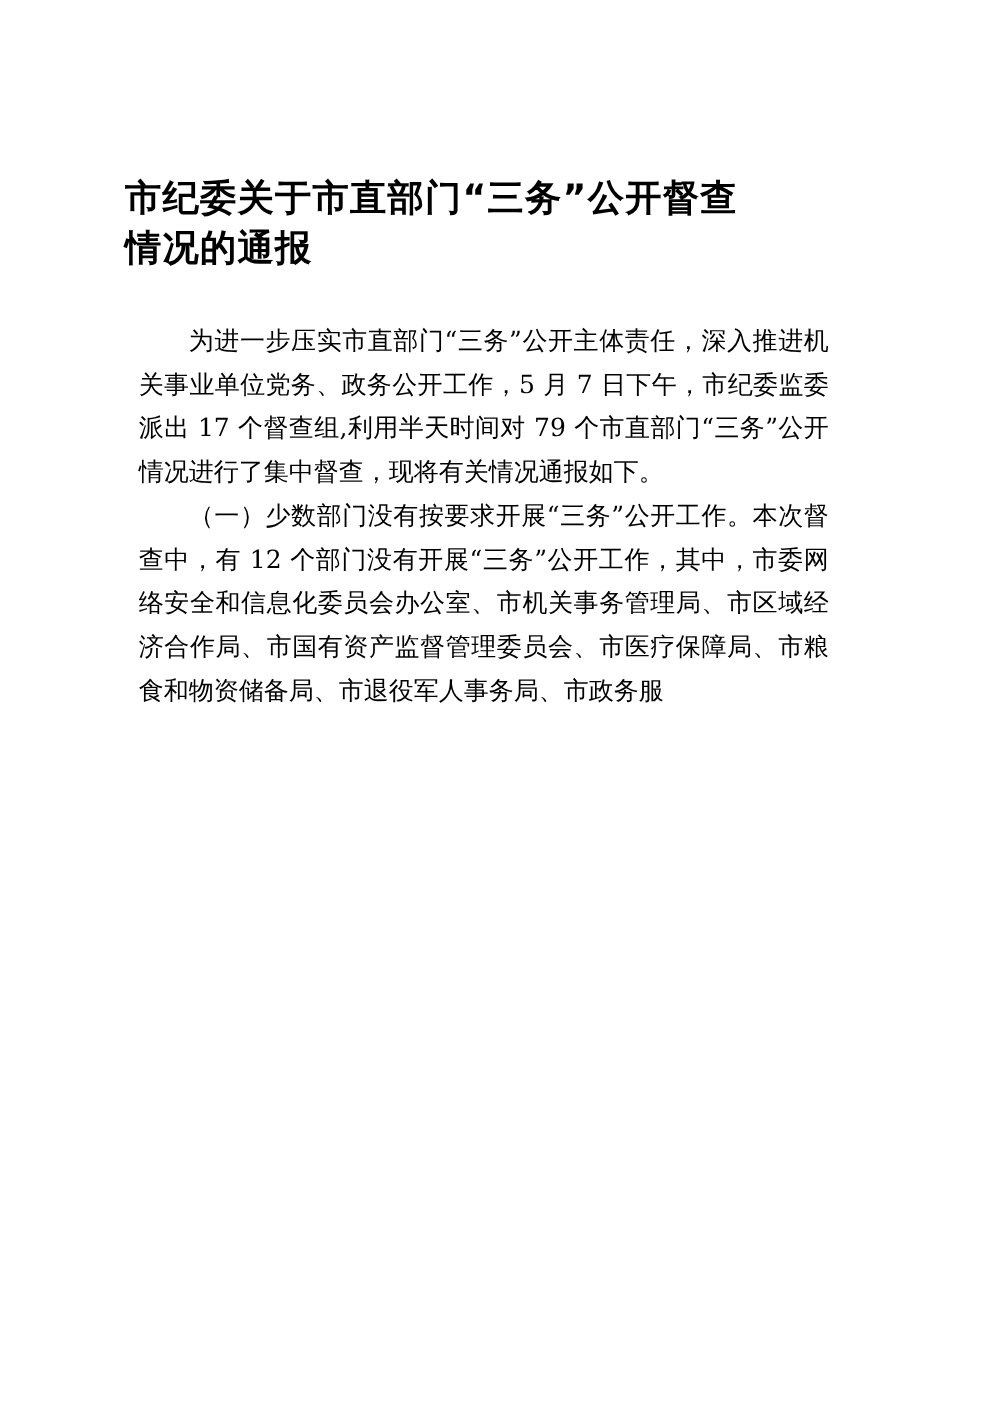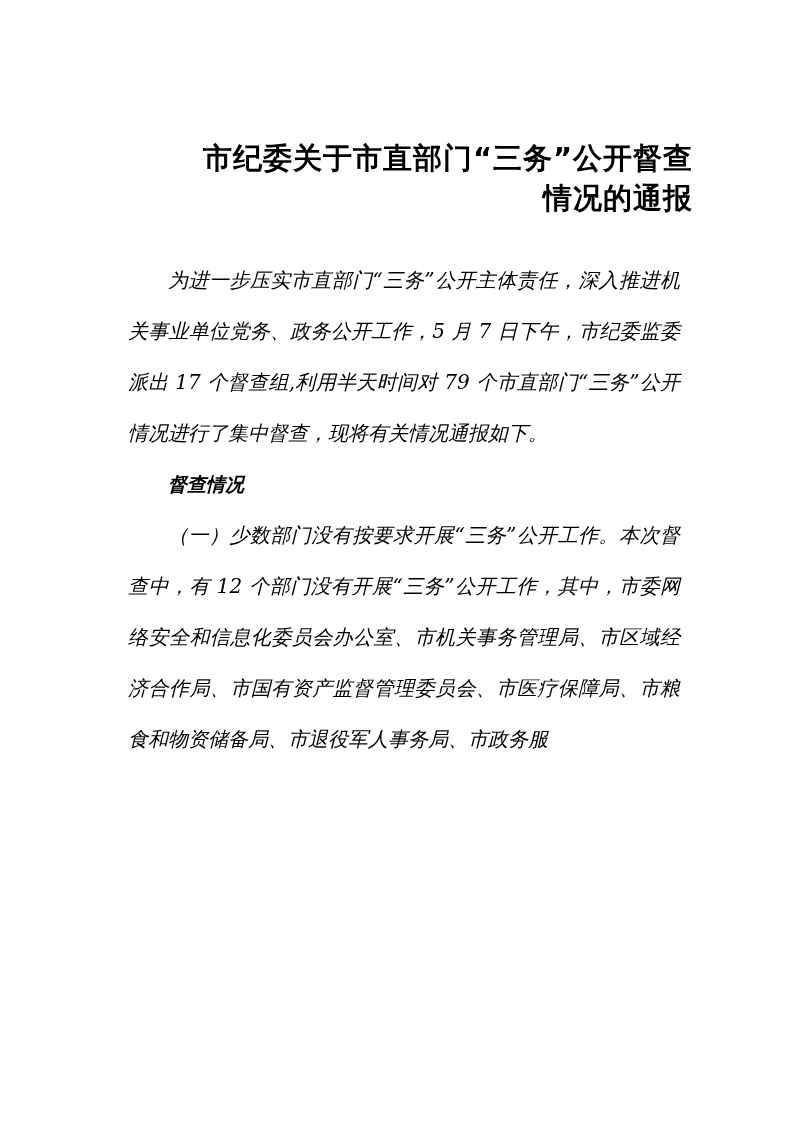--- a/index.html
+++ b/index.html
@@ -1,38 +1,37 @@
 <!DOCTYPE html>
 <html><head>
 <meta charset="utf-8">
 <style>
   html, body { margin: 0; padding: 0; background: #ffffff; }
   body { width: 793px; height: 1122px; position: relative; overflow: hidden; color: #000; }
   .page { position: absolute; left: 0; top: 0; width: 793px; height: 1122px; background: #fff; }
   .title {
     position: absolute; left: 100px; width: 593px; top: 138px;
-    text-align: right; font-family: "DejaVu Sans", sans-serif; font-weight: bold;
+    text-align: left; font-family: "DejaVu Sans", sans-serif; font-weight: bold;
     font-size: 29px; line-height: 40px; letter-spacing: 1px; margin: 0;
   }
   .body {
-    position: absolute; left: 128px; width: 552px; top: 255px;
-    font-family: "DejaVu Serif", serif; font-size: 20px; line-height: 51px;
-    text-align: justify; text-justify: inter-character; font-style: italic;
+    position: absolute; left: 111px; width: 552px; top: 255px;
+    font-family: "DejaVu Serif", serif; font-size: 20px; line-height: 35px;
+    text-align: justify; text-justify: inter-character;
   }
   .body p { margin: 0; text-indent: 40px; }
   .body p.heading { font-family: "DejaVu Sans", sans-serif; font-weight: bold; font-size: 19px; }
   .body p.sub { text-indent: 40px; }
 </style>
 </head>
 <body>
 
 <div class="page">
   <h1 class="title">
     <span>市纪委关于市直部门“三务”公开督查</span><br>
     <span>情况的通报</span>
   </h1>
 
   <div class="body">
     <p>为进一步压实市直部门“三务”公开主体责任，深入推进机关事业单位党务、政务公开工作，5 月 7 日下午，市纪委监委派出 17 个督查组,利用半天时间对 79 个市直部门“三务”公开情况进行了集中督查，现将有关情况通报如下。</p>
-    <p class="heading">督查情况</p>
     <p class="sub">（一）少数部门没有按要求开展“三务”公开工作。本次督查中，有 12 个部门没有开展“三务”公开工作，其中，市委网络安全和信息化委员会办公室、市机关事务管理局、市区域经济合作局、市国有资产监督管理委员会、市医疗保障局、市粮食和物资储备局、市退役军人事务局、市政务服</p>
   </div>
 </div>
 
 </body></html>

